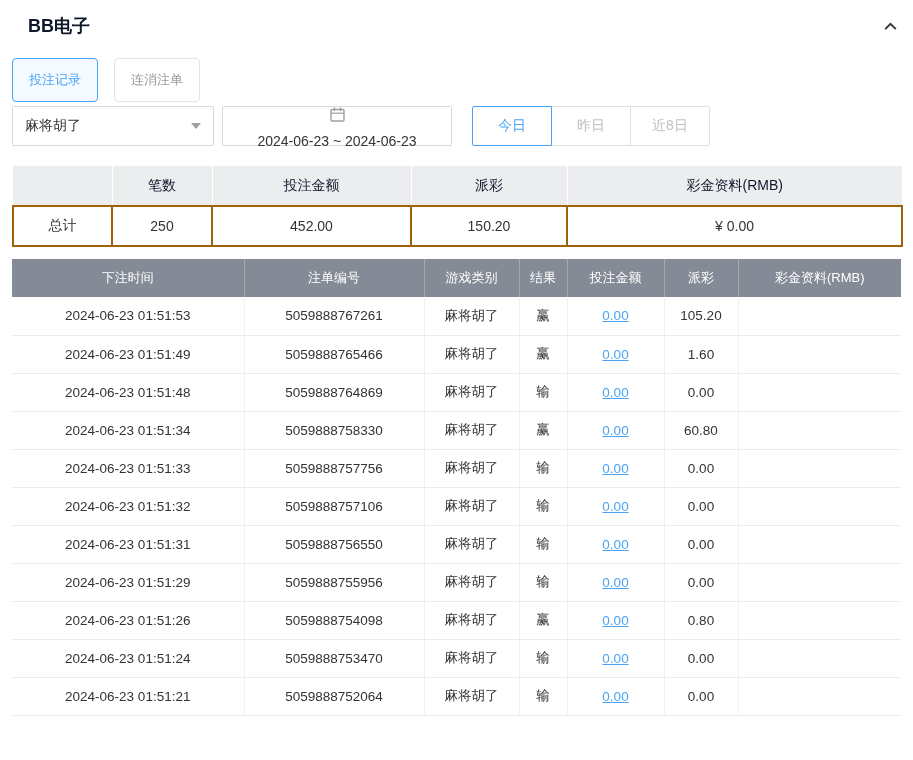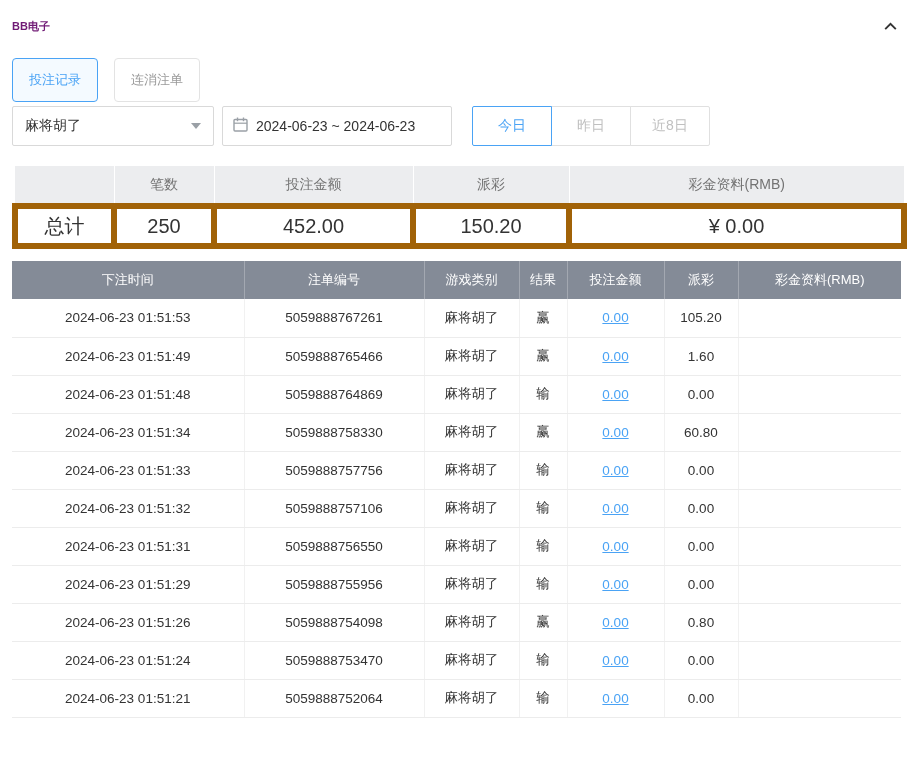--- a/index.html
+++ b/index.html
@@ -2,52 +2,52 @@
 <html style="--accent: #4aa3f5; --table-header-bg: #848b97;"><head>
 <meta charset="utf-8">
 <style>
   * { box-sizing: border-box; margin: 0; padding: 0; }
   html, body { width: 913px; height: 760px; overflow: hidden; background: #fff; }
   body { font-family: "Liberation Sans", "DejaVu Sans", sans-serif; color: #333; font-size: 14px; }
   .page { padding: 12px 12px 0 12px; }
 
   
   .panel-header { display: flex; justify-content: space-between; align-items: center; height: 28px; margin-bottom: 18px; }
-  .panel-title { font-size: 11px; font-weight: bold; color: #701a75; }
+  .panel-title { font-size: 18px; font-weight: bold; color: #0f172a; margin-left: 16px; }
   .collapse-btn { background: none; border: none; cursor: pointer; padding: 2px; line-height: 0; }
 
   
   .tabs { display: flex; gap: 16px; height: 32px; margin-bottom: 16px; }
   .tab { height: 44px; padding: 0 16px; font-size: 13px; border-radius: 4px; cursor: pointer; background: #fff; }
   .tab.active { color: var(--accent, #4aa3f5); border: 1px solid var(--accent, #4aa3f5); background: #f4faff; }
   .tab.inactive { color: #9a9a9a; border: 1px solid #e3e3e3; }
 
   
   .filters { display: flex; align-items: center; height: 40px; margin-bottom: 20px; }
   .select-box { width: 202px; height: 40px; border: 1px solid #d9d9d9; border-radius: 2px;
     display: flex; align-items: center; justify-content: space-between; padding: 0 12px; cursor: pointer; background: #fff; }
   .select-caret { width: 0; height: 0; border-left: 5px solid transparent; border-right: 5px solid transparent; border-top: 6px solid #9aa0a6; }
   .date-box { width: 230px; height: 40px; border: 1px solid #d9d9d9; border-radius: 2px; margin-left: 8px;
-    display: flex; align-items: center; gap: 8px; padding: 0 10px; cursor: pointer; background: #fff; }
+    display: flex; align-items: center; gap: 8px; padding: 0 10px; cursor: pointer; background: #fff; flex-direction: column; }
   .date-text { font-size: 14px; color: #333; white-space: nowrap; }
   .quick-group { display: flex; margin-left: 8px; }
   .quick-btn { width: 80px; height: 40px; background: #fff; border: 1px solid #e0e0e0; margin-left: -1px;
     font-size: 14px; color: #c0c0c0; cursor: pointer; }
   .quick-btn:first-child { margin-left: 12px; border-radius: 2px 0 0 2px; }
   .quick-btn:last-child { border-radius: 0 2px 2px 0; }
   .quick-btn.active { color: var(--accent, #4aa3f5); border-color: var(--accent, #4aa3f5); position: relative; z-index: 2; }
   .search-btn { width: 76px; height: 40px; margin-left: 12px; background: var(--accent, #4aa3f5); color: #fff;
     border: none; border-radius: 4px; font-size: 14px; cursor: pointer; }
 
   
   table { border-collapse: collapse; width: 889px; table-layout: fixed; }
-  .summary-table th { background: #ecedef; font-weight: normal; height: 40px; font-size: 14px; color: #737373;
+  .summary-table th { background: #ecedef; font-weight: normal; height: 40px; font-size: 14px; color: #0f172a;
     border-right: 1px solid #fff; }
   .summary-table th:last-child { border-right: none; }
-  .summary-table td { height: 40px; text-align: center; background: #fff; border: 6px solid #a16207; font-size: 20px; }
+  .summary-table td { height: 40px; text-align: center; background: #fff; border: 2px solid #a16207; font-size: 14px; }
   .summary-table { border-bottom: 1px solid #e8e8e8; margin-bottom: 12px; }
 
   
   .records-table th { background: var(--table-header-bg, #848b97); color: #fff; font-weight: normal; font-size: 13px;
     height: 38px; border-right: 1px solid rgba(255,255,255,0.25); }
   .records-table th:last-child { border-right: none; }
   .records-table td { height: 38px; text-align: center; font-size: 13.5px; color: #333;
     border-bottom: 1px solid #ececec; border-right: 1px solid #f1f1f1; background: #fff; }
   .records-table td:last-child { border-right: none; }
   .bet-link { color: var(--accent, #4aa3f5); text-decoration: underline; font-size: 13.5px; }

